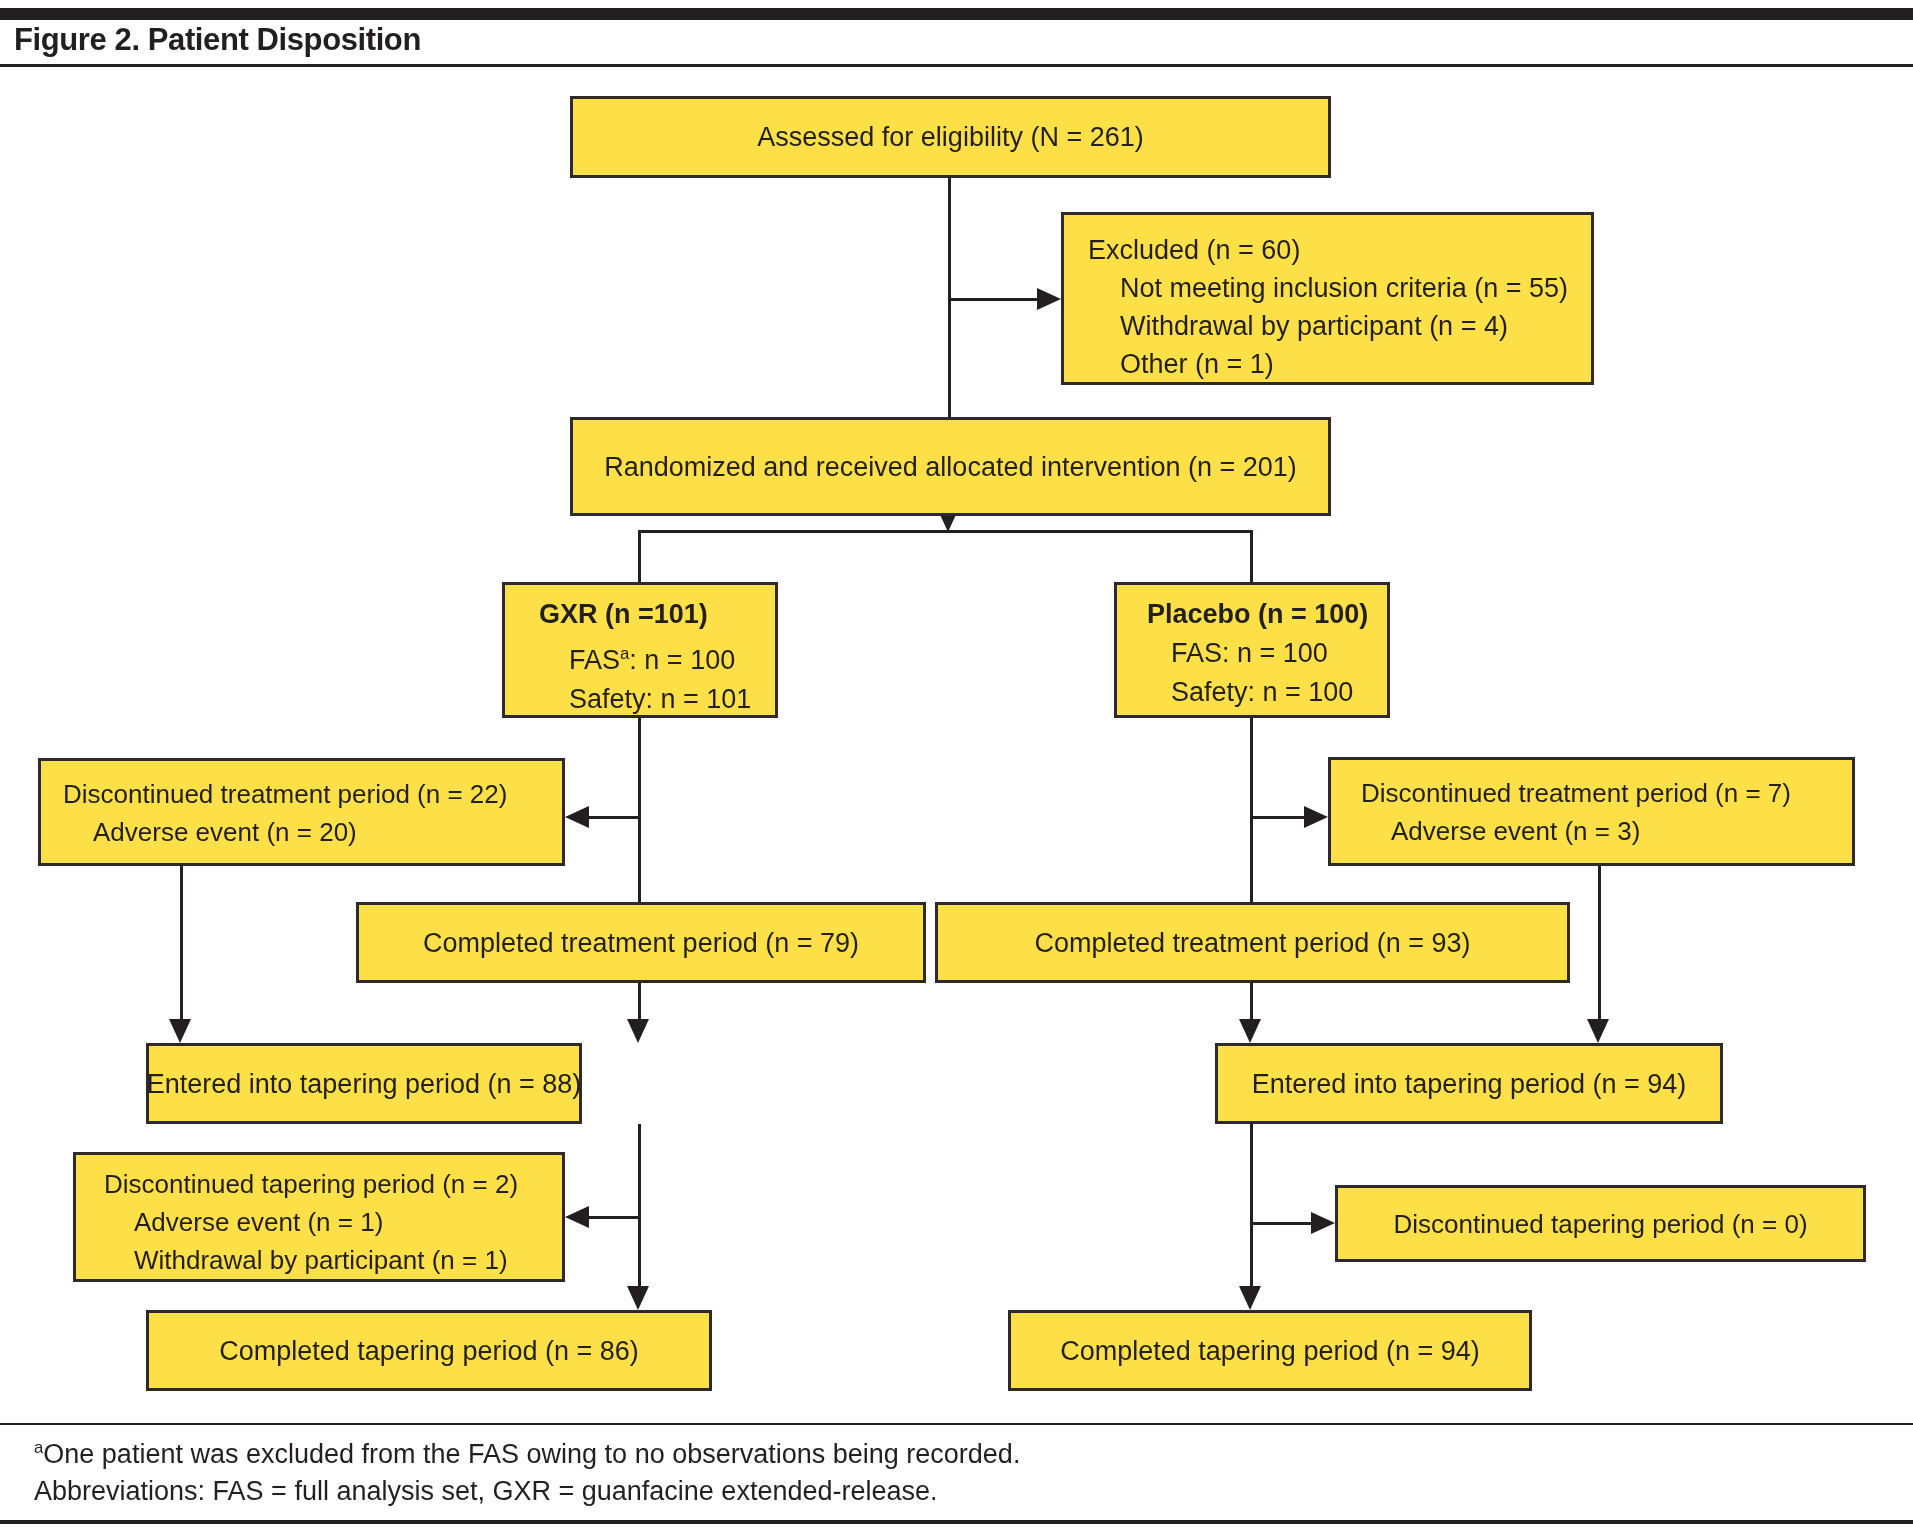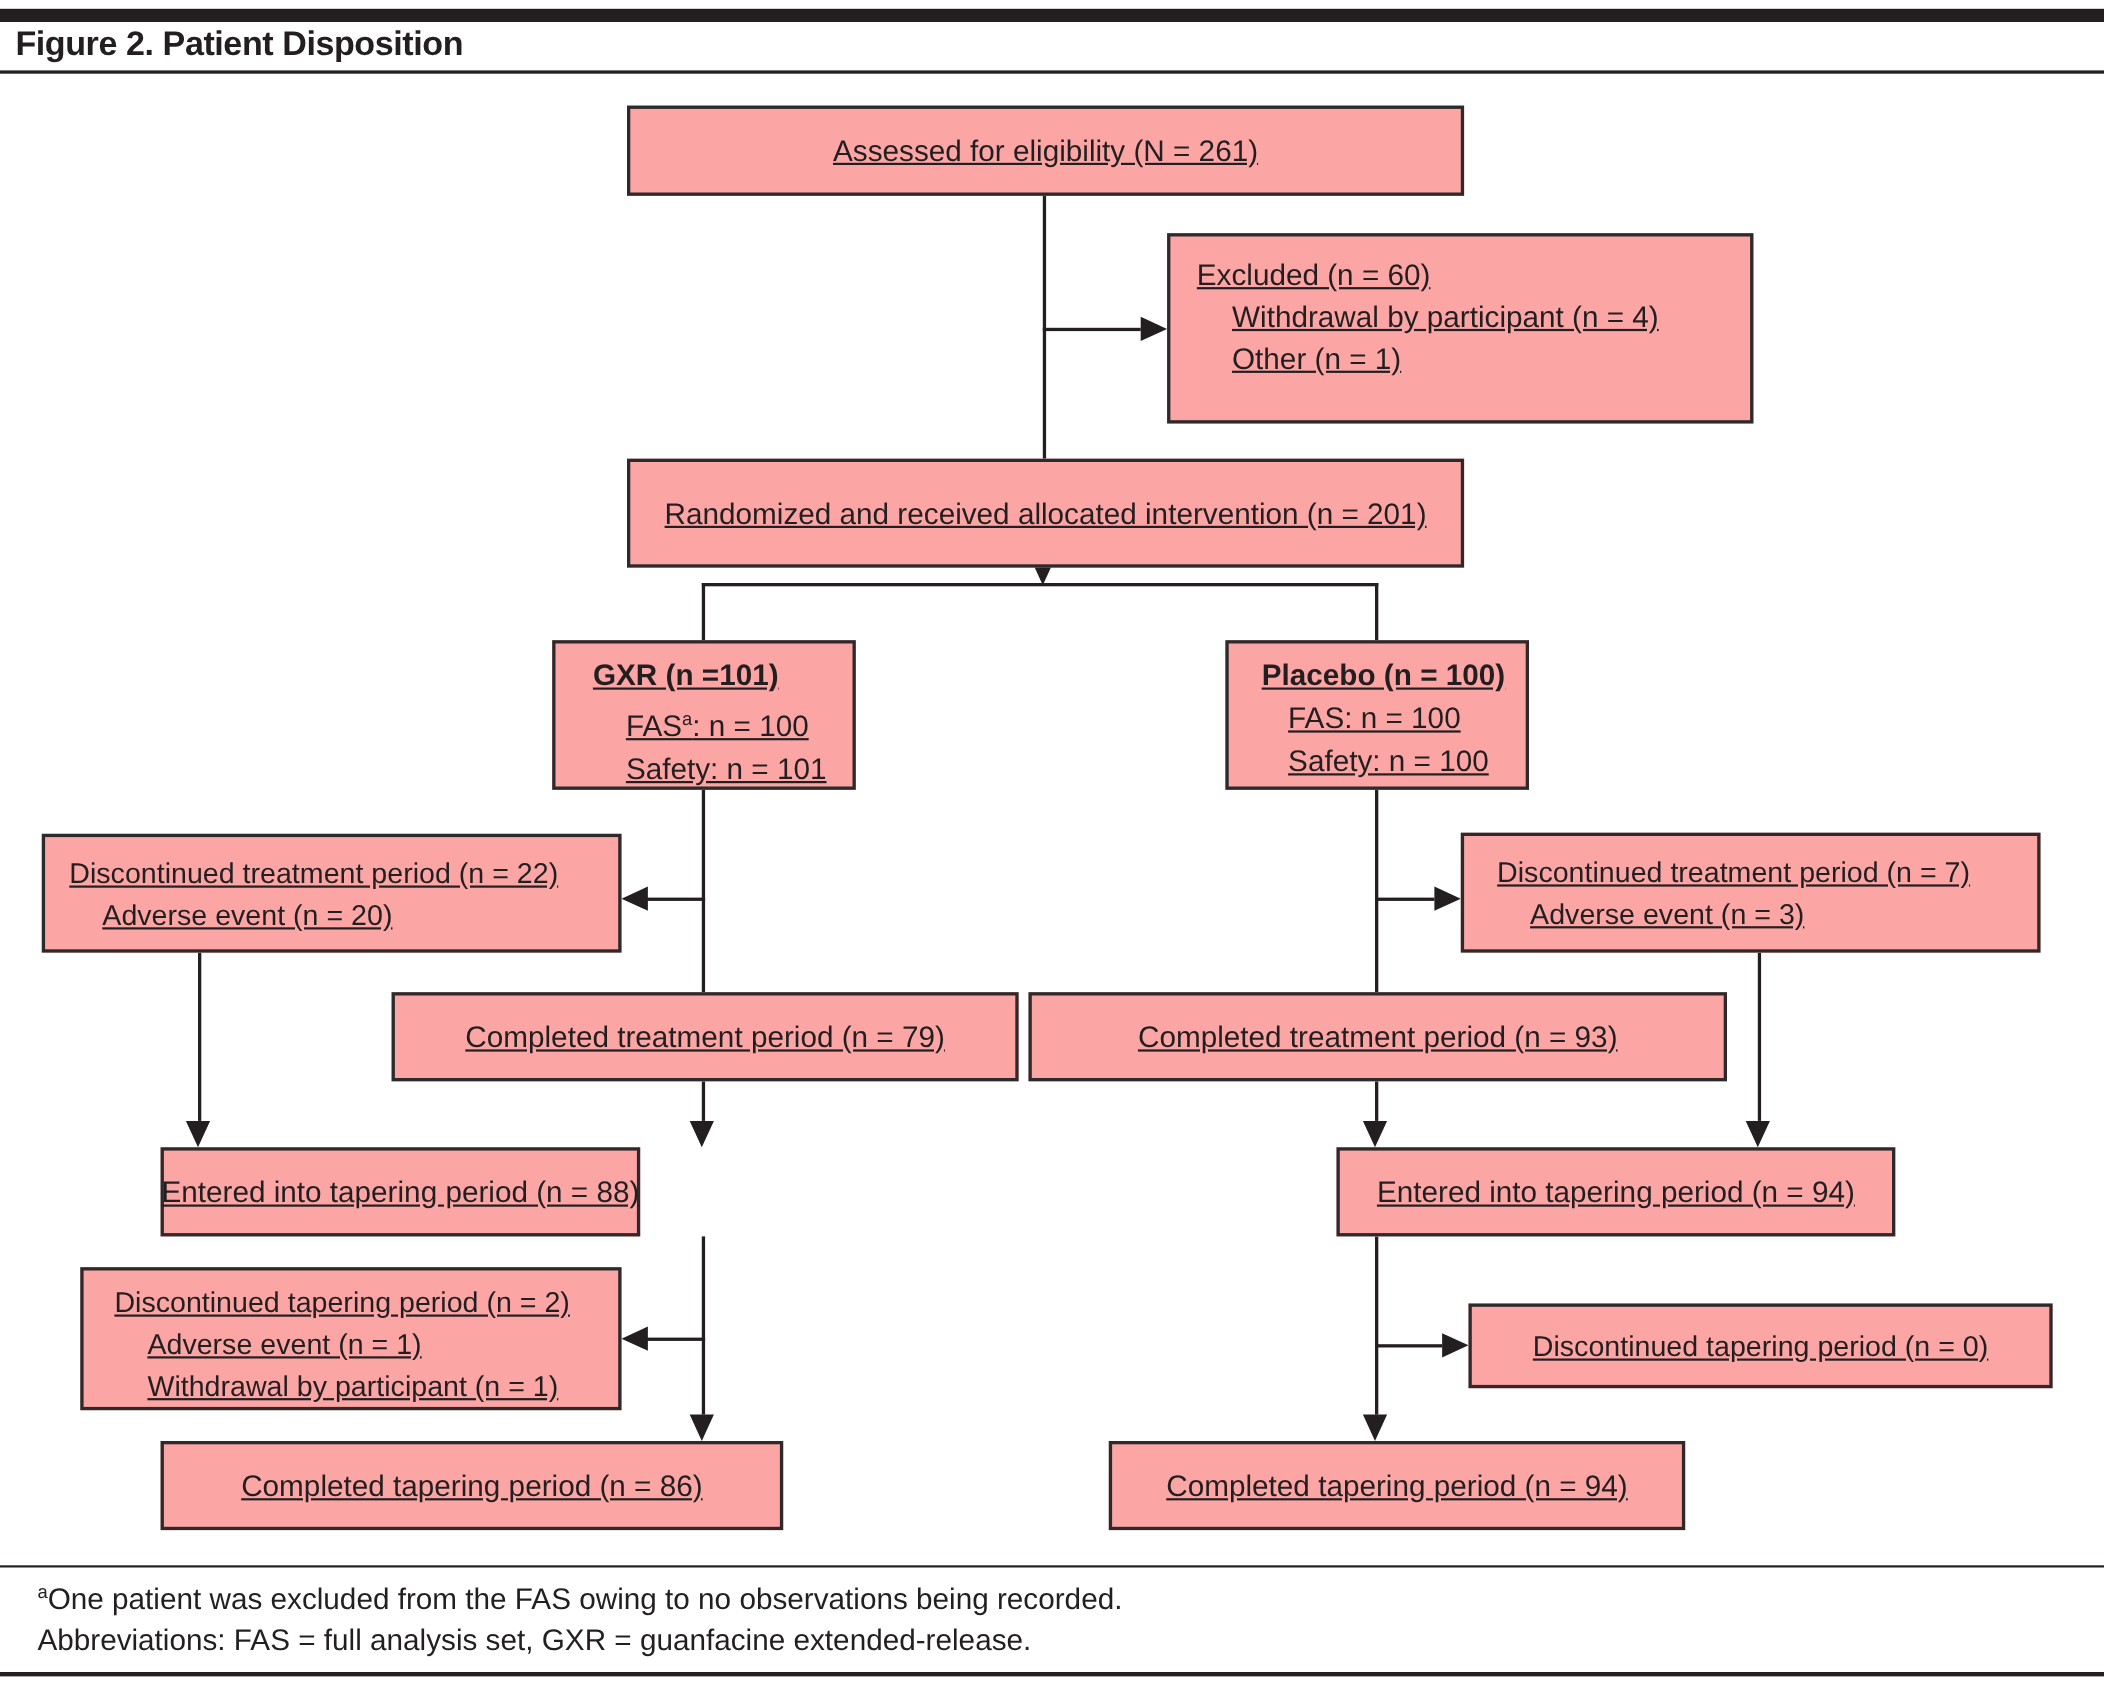--- a/index.html
+++ b/index.html
@@ -3,22 +3,22 @@
 <meta charset="utf-8">
 <style>
   html,body{margin:0;padding:0;background:#ffffff;}
   #canvas{
     position:relative;width:1913px;height:1537px;background:#ffffff;
     font-family:"Liberation Sans","DejaVu Sans",sans-serif;color:#231f20;overflow:hidden;
   }
   .rule{position:absolute;left:0;width:100%;background:#231f20;}
   .fig-title{position:absolute;left:14px;top:22px;font-size:31px;font-weight:bold;letter-spacing:-0.4px;white-space:nowrap;}
   .box{
-    position:absolute;background:#fca5a5;border:3px solid #2e2a2b;box-sizing:border-box;
-    font-size:27px;color:#231f20;text-decoration:underline;
+    position:absolute;background:#fde047;border:3px solid #2e2a2b;box-sizing:border-box;
+    font-size:27px;color:#231f20;
   }
   .box.center{display:flex;align-items:center;justify-content:center;text-align:center;}
   .line{line-height:38px;white-space:nowrap;}
   .indent{padding-left:32px;}
   .bold{font-weight:bold;}
   sup{font-size:0.62em;}
   .vline{position:absolute;width:3px;background:#231f20;}
   .hline{position:absolute;height:3px;background:#231f20;}
   .arr{position:absolute;width:0;height:0;}
   .arr-down{border-left:11px solid transparent;border-right:11px solid transparent;border-top:24px solid #231f20;}
@@ -68,20 +68,21 @@
   <div class="hline" style="left:1252px;top:1222px;width:59px"></div>
   <div class="arr arr-right" style="left:1311px;top:1212px"></div>
   <div class="arr arr-down" style="left:1239px;top:1286px"></div>
 
   <div class="box center" style="left:570px;top:96px;width:761px;height:82px">
     <div class="line">Assessed for eligibility (N = 261)</div>
   </div>
 
   <div class="box" style="left:1061px;top:212px;width:533px;height:173px;padding:16px 0 0 24px">
     <div class="line">Excluded (n = 60)</div>
+    <div class="line indent">Not meeting inclusion criteria (n = 55)</div>
     <div class="line indent">Withdrawal by participant (n = 4)</div>
     <div class="line indent">Other (n = 1)</div>
   </div>
 
   <div class="box center" style="left:570px;top:417px;width:761px;height:99px">
     <div class="line">Randomized and received allocated intervention (n = 201)</div>
   </div>
 
   <div class="box" style="left:502px;top:582px;width:276px;height:136px;padding:10px 0 0 34px;line-height:39px">
     <div class="line bold" style="line-height:39px">GXR (n =101)</div>

